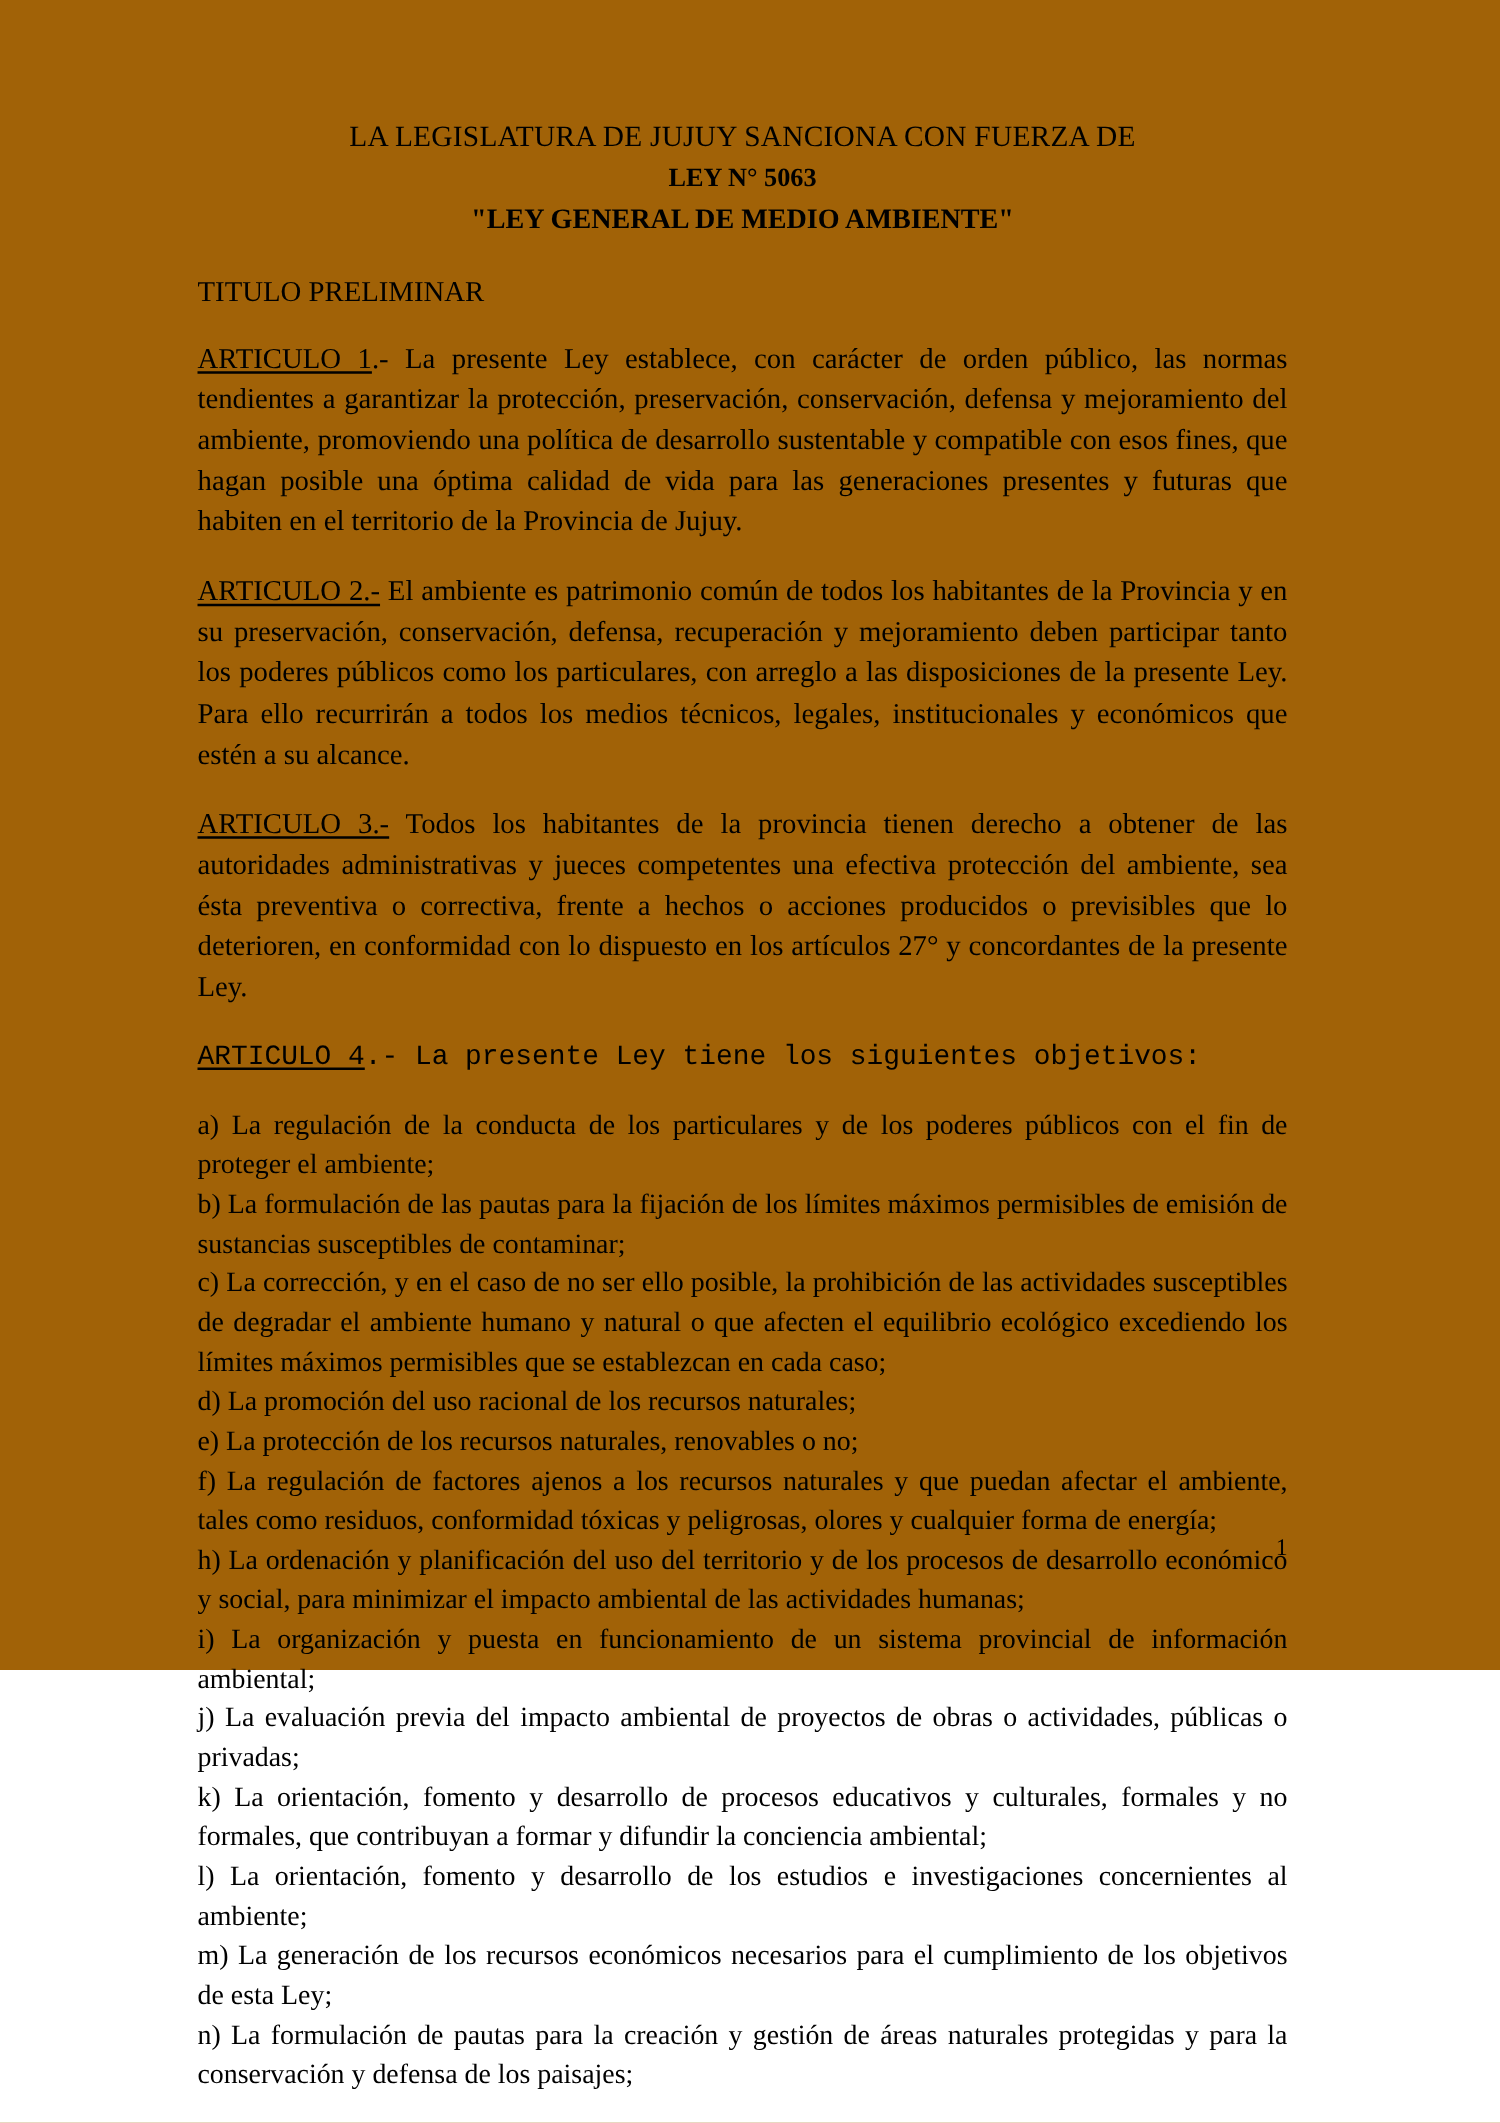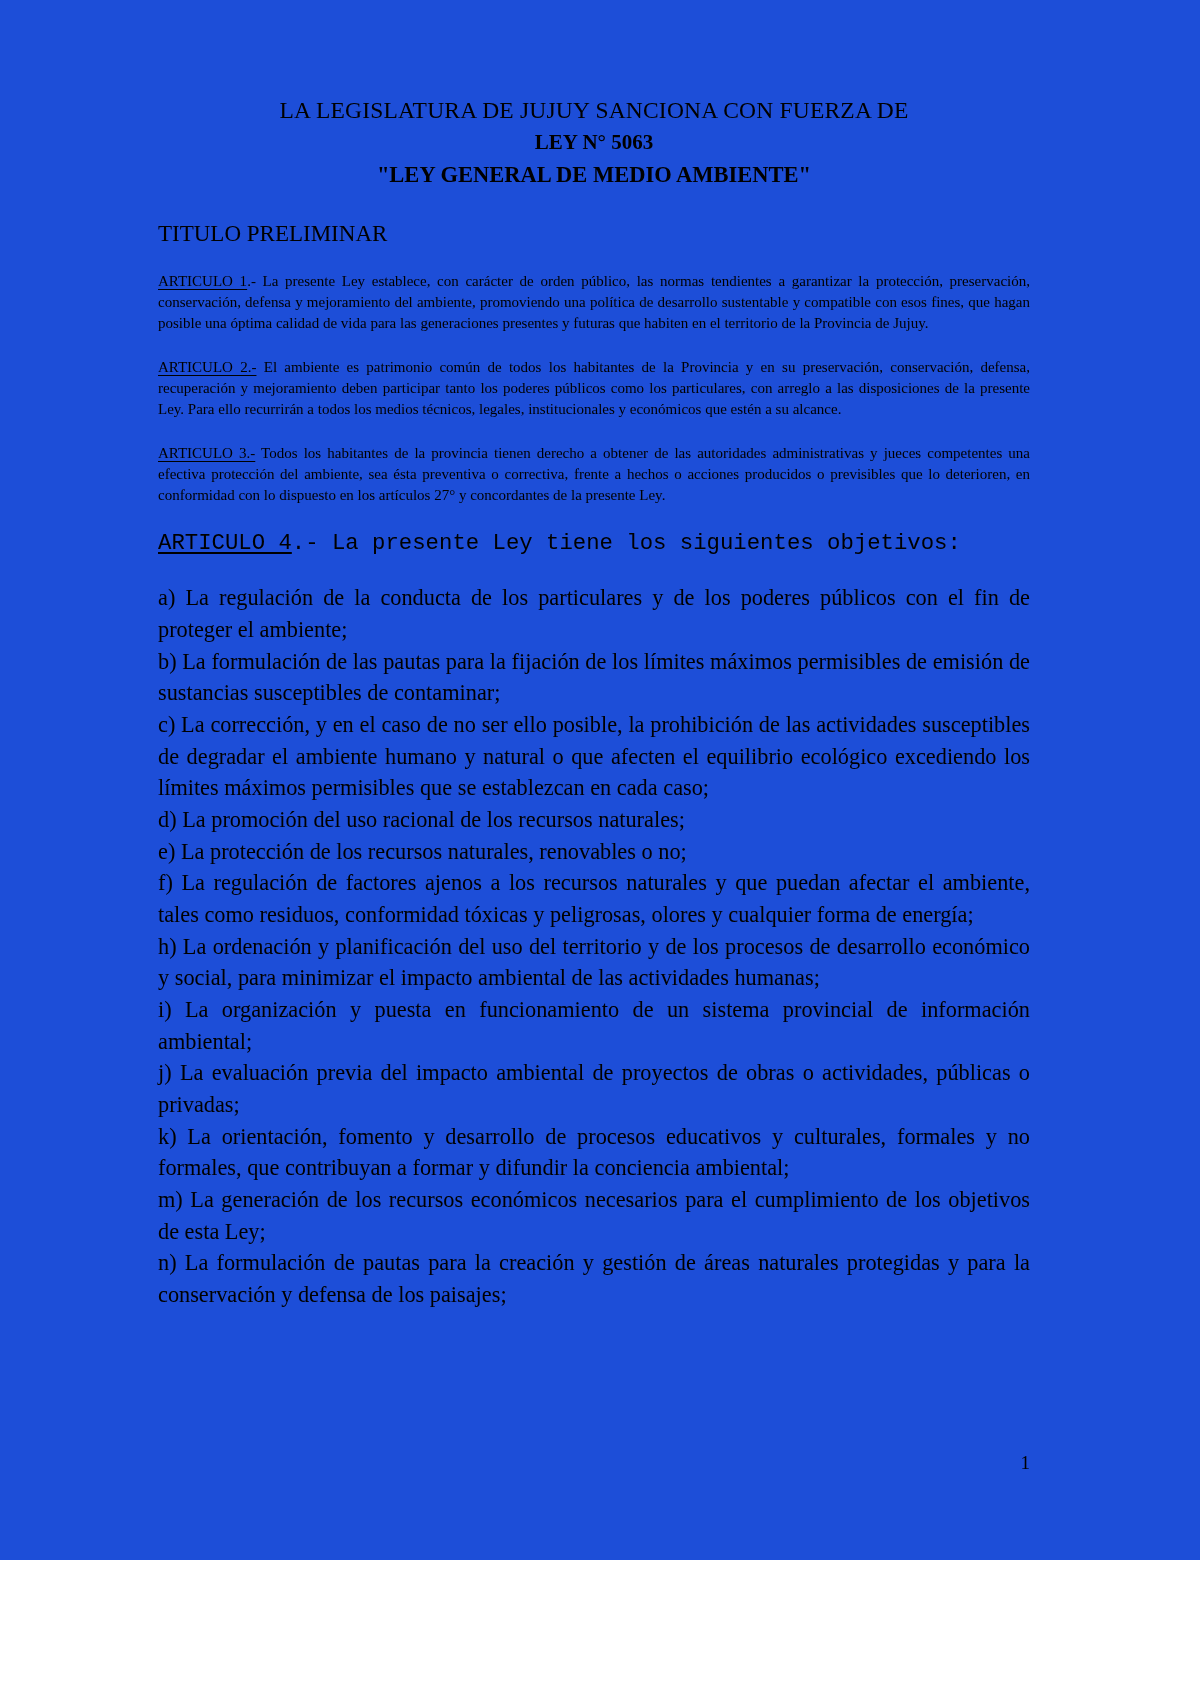--- a/index.html
+++ b/index.html
@@ -11,22 +11,22 @@
     width: 1200px;
     height: 1698px;
     font-family: "Liberation Serif", "DejaVu Serif", serif;
     color: #000000;
     position: relative;
     overflow: hidden;
   }
   .page {
     position: relative;
     width: 1200px;
-    height: 1560px;
-    background: #1d4ed8;
+    height: 1336px;
+    background: #a16207;
     box-sizing: border-box;
     padding: 96px 170px 24px 158px;
   }
   .doc-header {
     text-align: center;
     margin-bottom: 30px;
   }
   .header-line-1 {
     font-size: 23.5px;
     letter-spacing: 0.2px;
@@ -46,21 +46,21 @@
     margin-top: 3px;
   }
   .section-title {
     font-size: 23px;
     line-height: 1.3;
     margin: 26px 0 0 0;
     text-align: left;
   }
   .article {
     margin-top: 22px;
-    font-size: 15px;
+    font-size: 23px;
     line-height: 1.42;
     text-align: justify;
     text-justify: inter-word;
     hyphens: none;
   }
   .article-label {
     text-decoration: underline;
     text-underline-offset: 3px;
   }
   .objectives-intro {
@@ -113,19 +113,20 @@
     <p class="objective-item">a) La regulación de la conducta de los particulares y de los poderes públicos con el fin de proteger el ambiente;</p>
     <p class="objective-item">b) La formulación de las pautas para la fijación de los límites máximos permisibles de emisión de sustancias susceptibles de contaminar;</p>
     <p class="objective-item">c) La corrección, y en el caso de no ser ello posible, la prohibición de las actividades susceptibles de degradar el ambiente humano y natural o que afecten el equilibrio ecológico excediendo los límites máximos permisibles que se establezcan en cada caso;</p>
     <p class="objective-item">d) La promoción del uso racional de los recursos naturales;</p>
     <p class="objective-item">e) La protección de los recursos naturales, renovables o no;</p>
     <p class="objective-item">f) La regulación de factores ajenos a los recursos naturales y que puedan afectar el ambiente, tales como residuos, conformidad tóxicas y peligrosas, olores y cualquier forma de energía;</p>
     <p class="objective-item">h) La ordenación y planificación del uso del territorio y de los procesos de desarrollo económico y social, para minimizar el impacto ambiental de las actividades humanas;</p>
     <p class="objective-item">i) La organización y puesta en funcionamiento de un sistema provincial de información ambiental;</p>
     <p class="objective-item">j) La evaluación previa del impacto ambiental de proyectos de obras o actividades, públicas o privadas;</p>
     <p class="objective-item">k) La orientación, fomento y desarrollo de procesos educativos y culturales, formales y no formales, que contribuyan a formar y difundir la conciencia ambiental;</p>
+    <p class="objective-item">l) La orientación, fomento y desarrollo de los estudios e investigaciones concernientes al ambiente;</p>
     <p class="objective-item">m) La generación de los recursos económicos necesarios para el cumplimiento de los objetivos de esta Ley;</p>
     <p class="objective-item">n) La formulación de pautas para la creación y gestión de áreas naturales protegidas y para la conservación y defensa de los paisajes;</p>
   </div>
 
   <div class="page-number">1</div>
 
 </div>
 
 </body></html>

